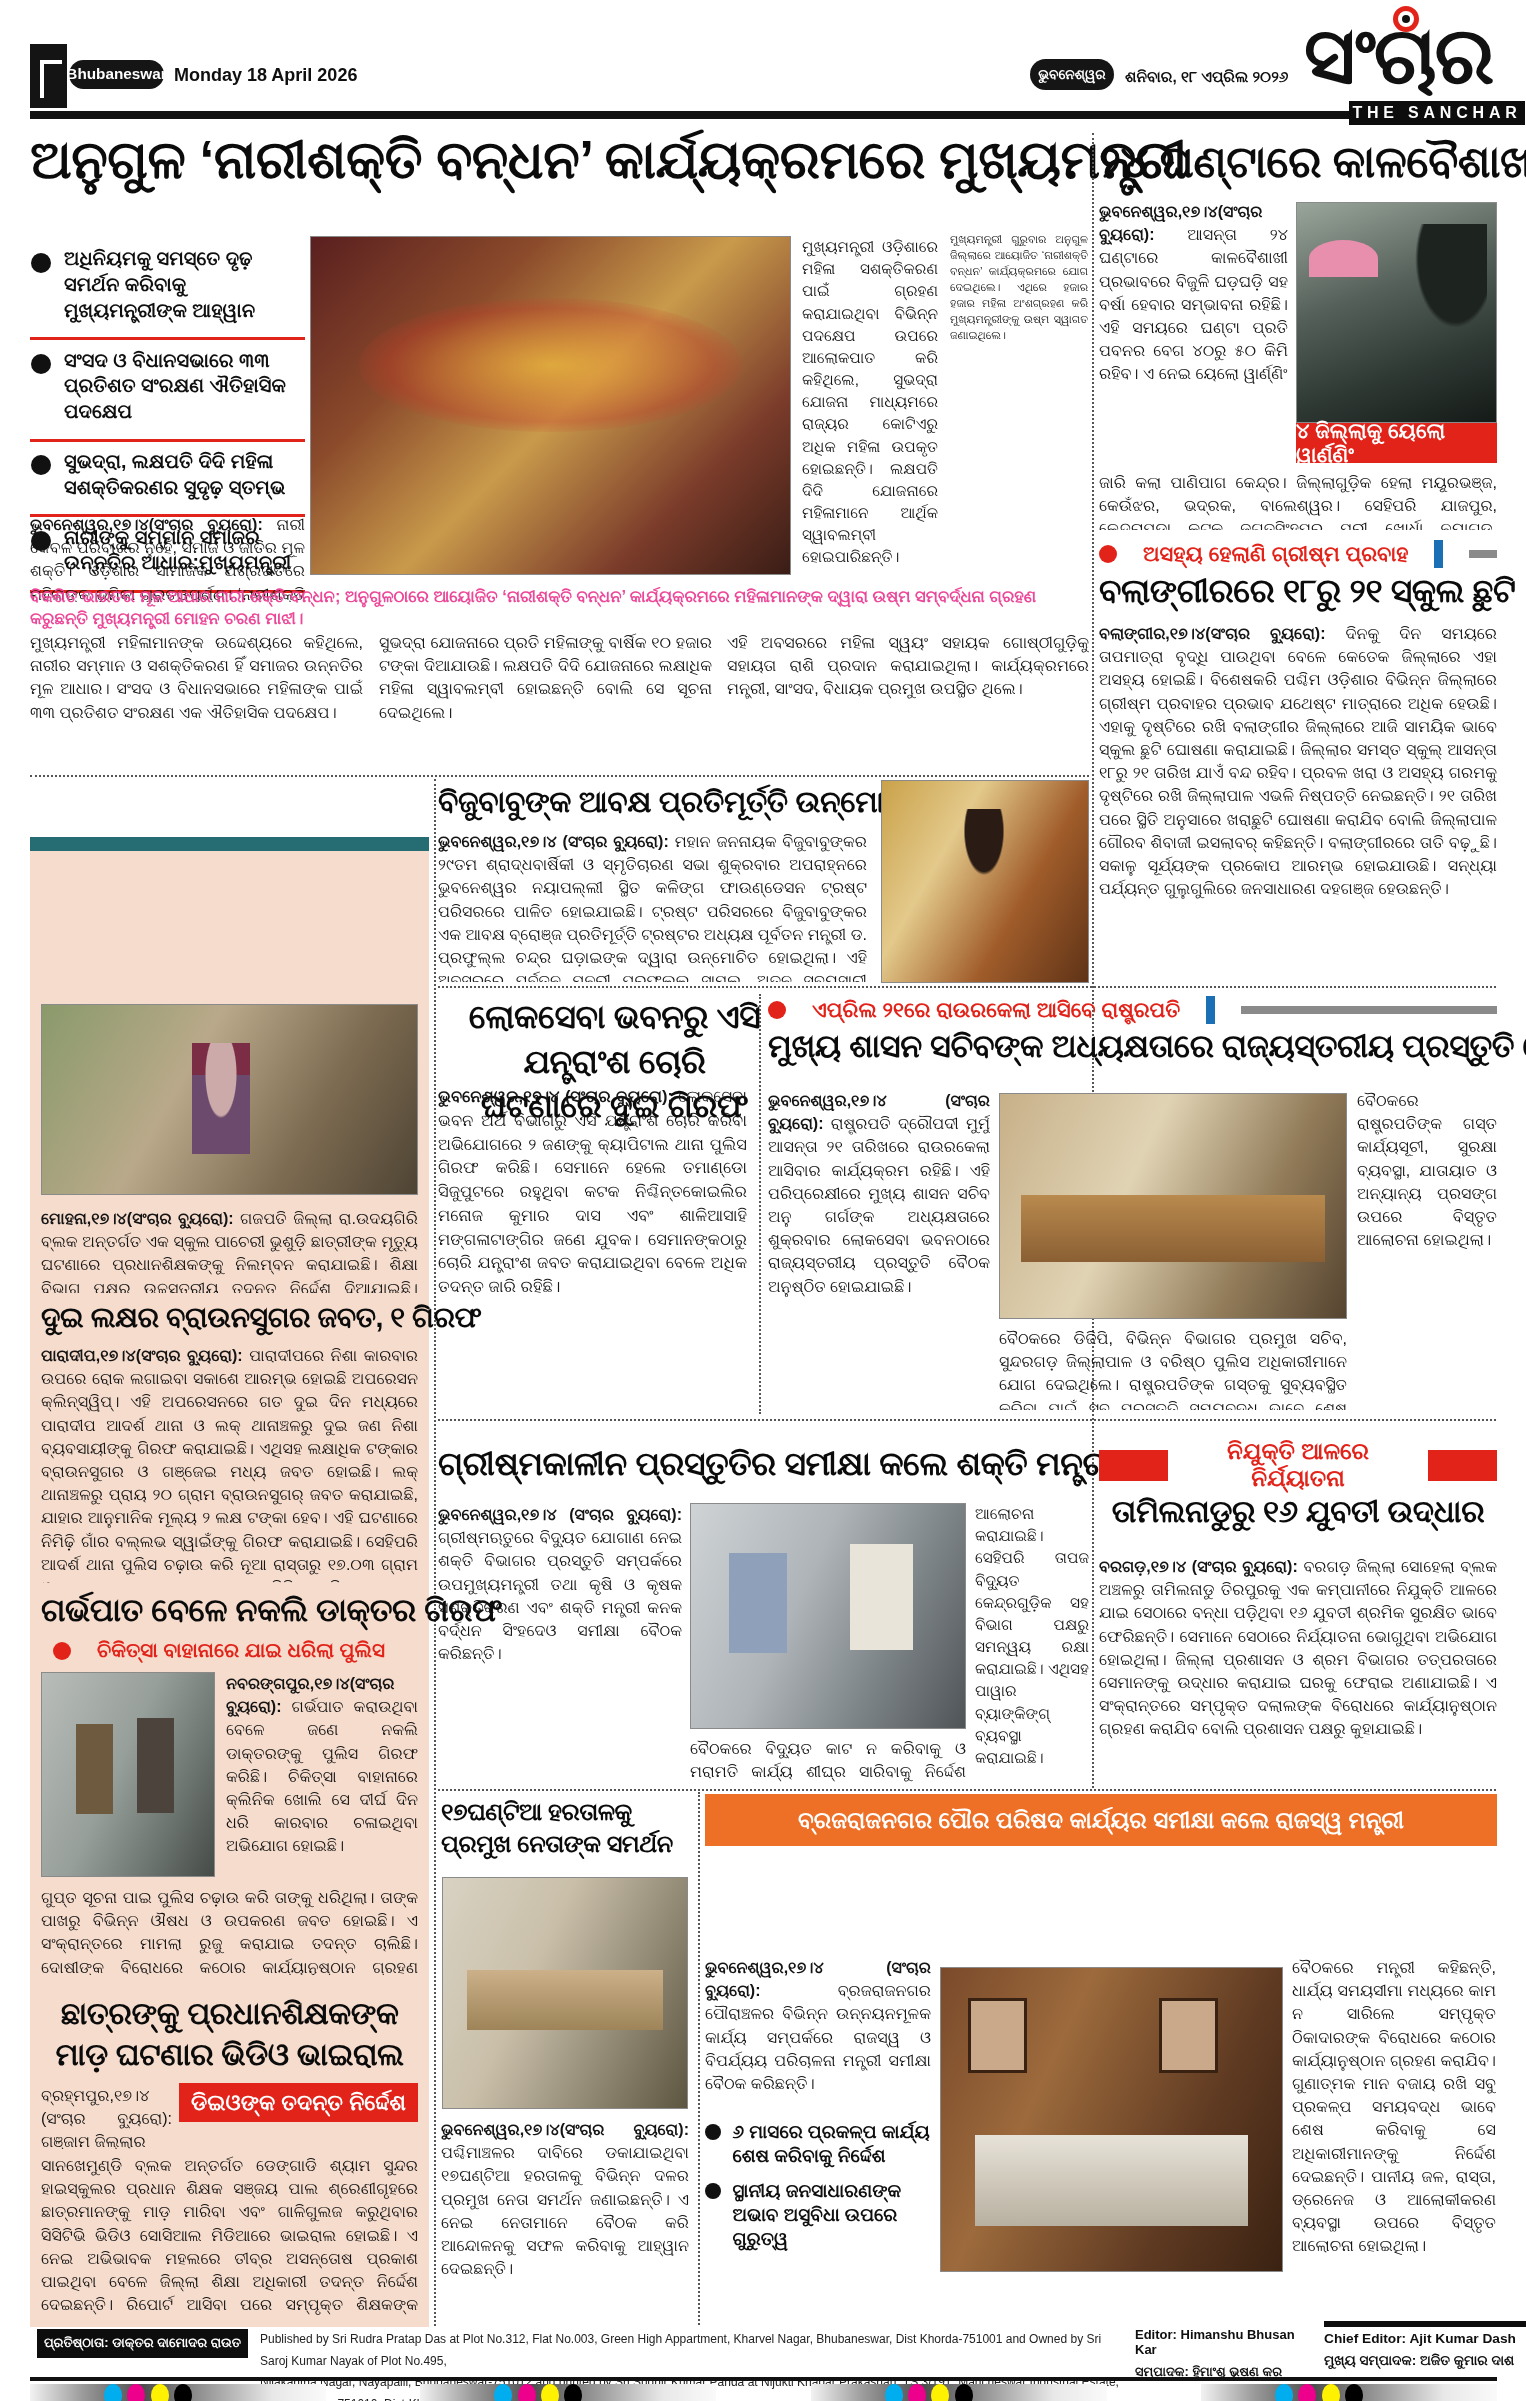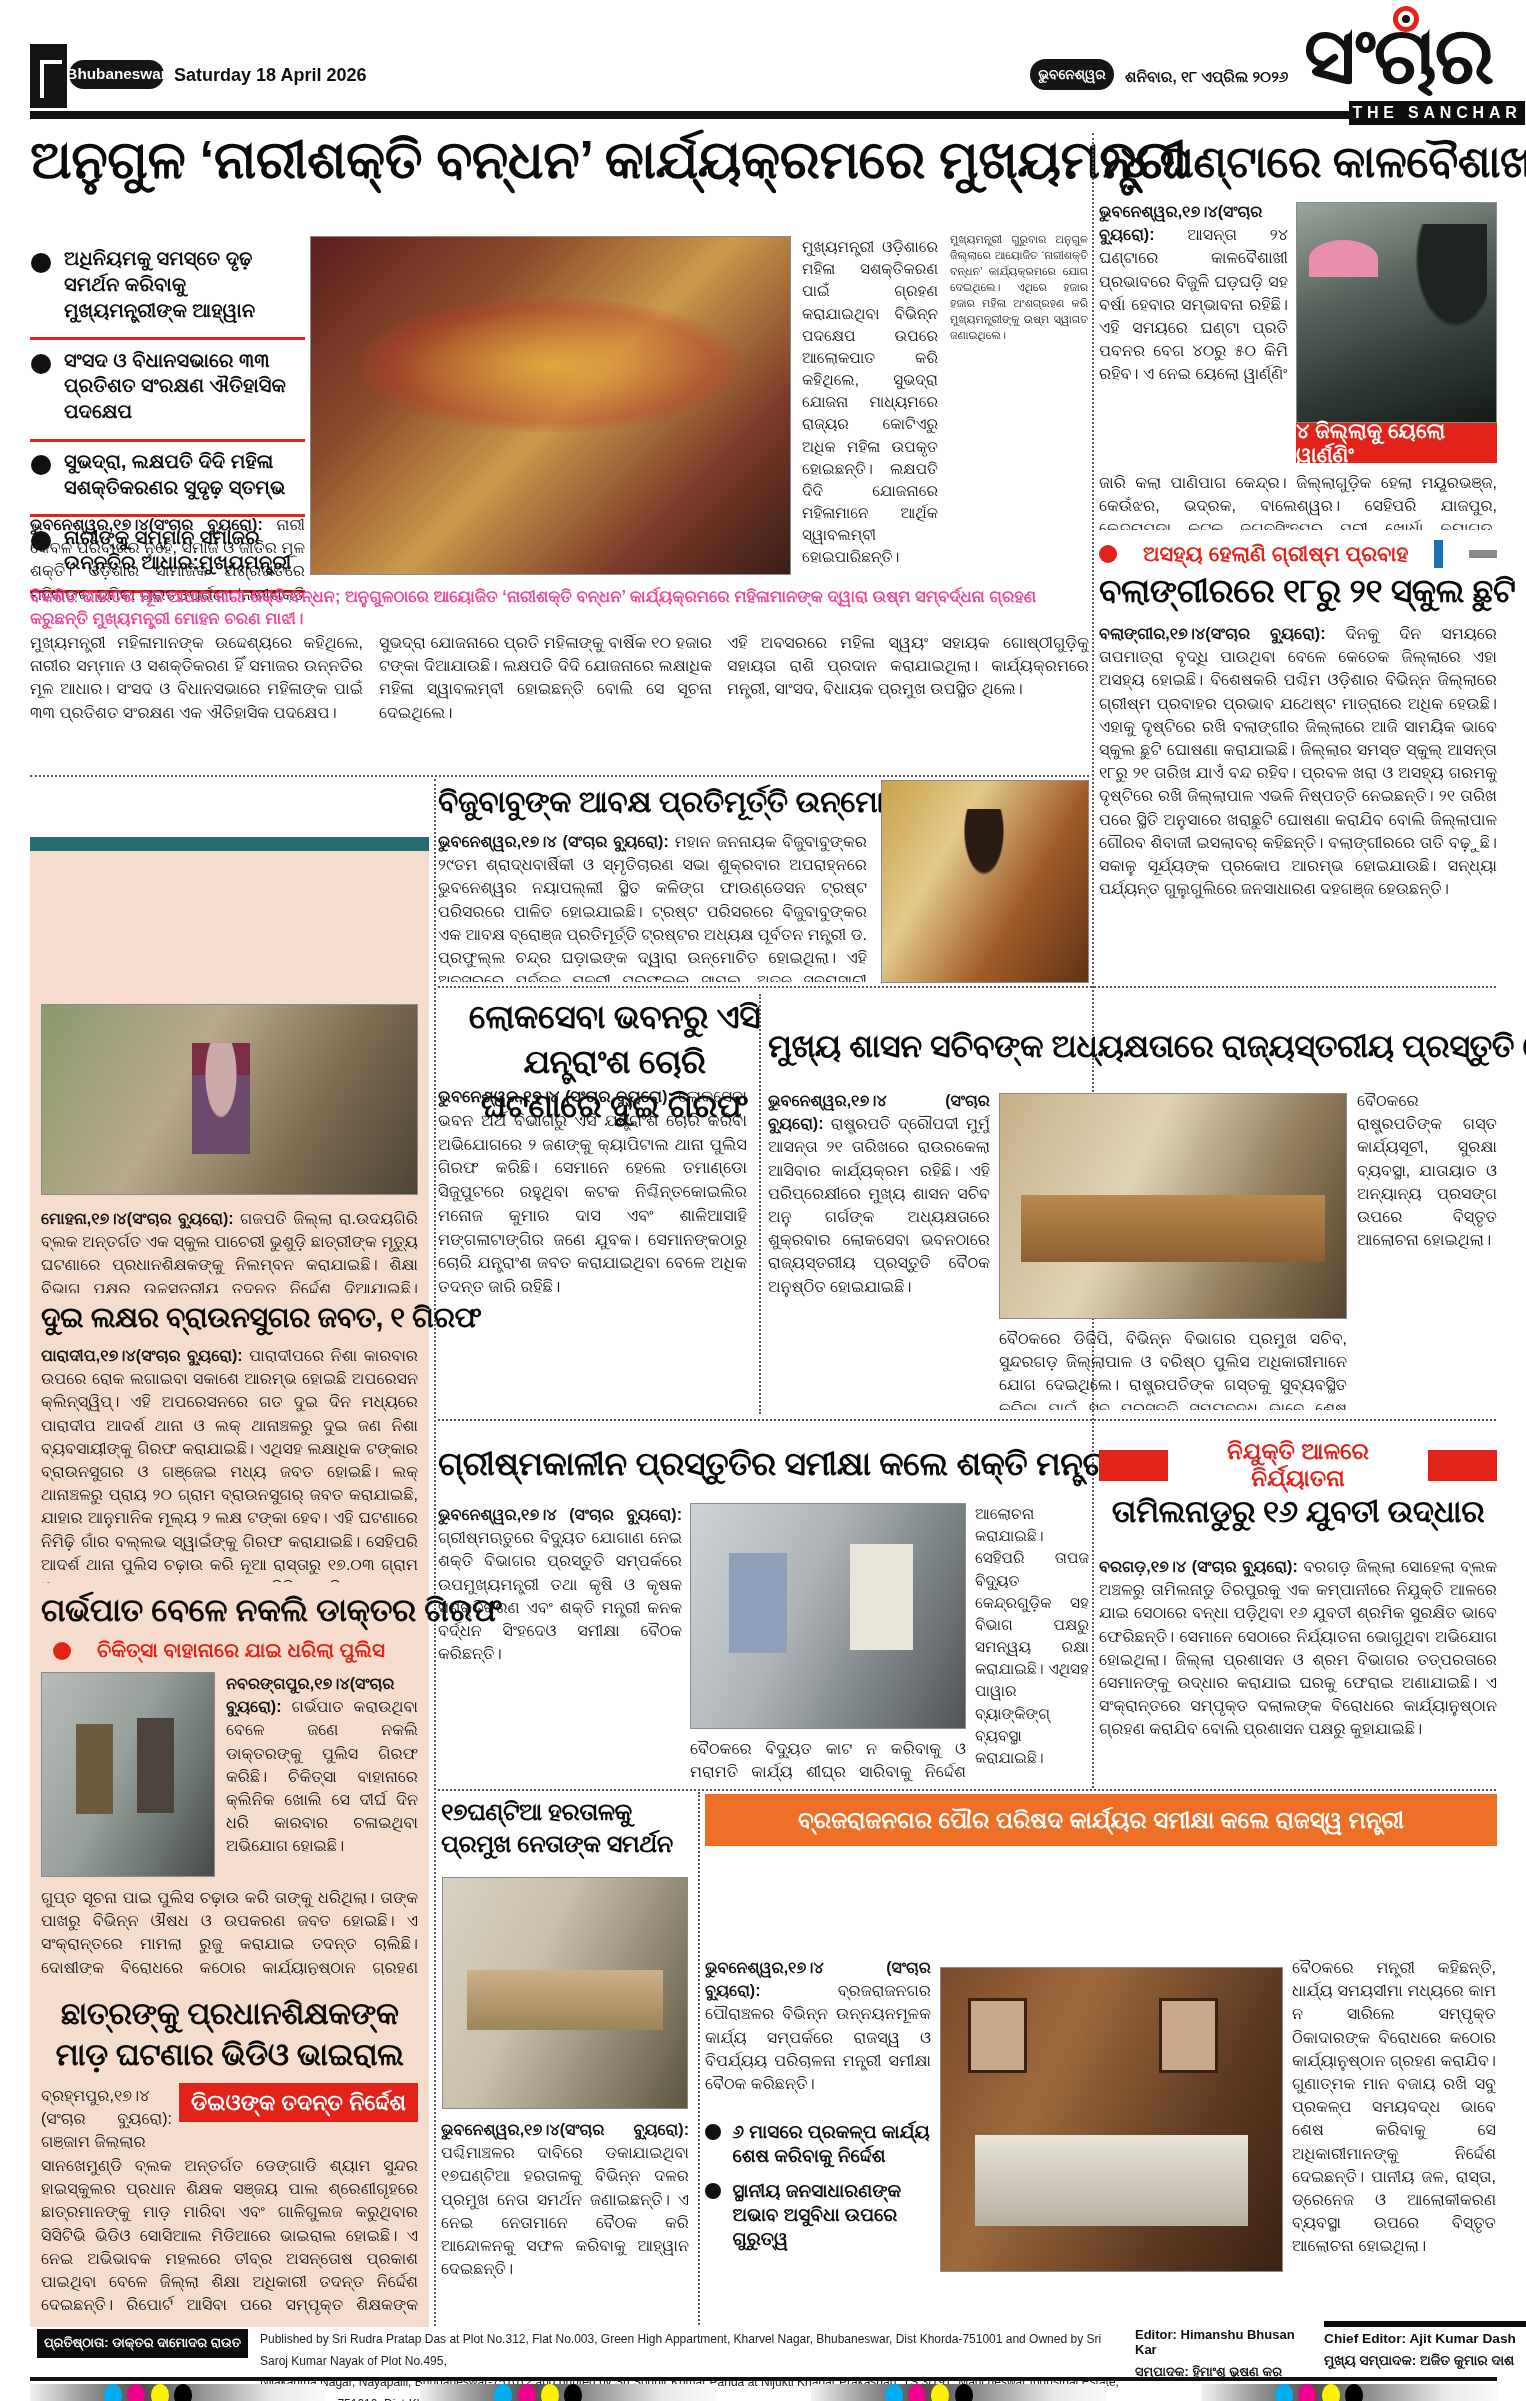--- a/index.html
+++ b/index.html
@@ -29,21 +29,21 @@
 </style>
 </head>
 <body>
 
 <div class="page">
 
   <div class="abs" style="left:30px;top:44px;width:37px;height:64px;background:#141414;">
     <div style="position:absolute;left:9.5px;top:16px;width:18px;height:34px;border-left:4.8px solid #fff;border-top:4.8px solid #fff;"></div>
   </div>
   <div class="abs pill" style="left:69px;top:60px;width:95px;height:28.5px;font-size:15.3px;">Bhubaneswar</div>
-  <div class="abs" style="left:174px;top:65px;font-size:18px;font-weight:800;">Saturday 18 April 2026</div>
+  <div class="abs" style="left:174px;top:65px;font-size:18px;font-weight:800;">Monday 18 April 2026</div>
 
   <div class="abs pill" style="left:1030px;top:59px;width:84px;height:31px;font-size:13.7px;">ଭୁବନେଶ୍ୱର</div>
   <div class="abs" style="left:1125px;top:68px;font-size:15.3px;font-weight:700;">ଶନିବାର, ୧୮ ଏପ୍ରିଲ ୨୦୨୬</div>
 
   <div class="abs" style="left:30px;top:111px;width:1467px;height:8.4px;background:#111;"></div>
 
   <div class="abs" style="left:1304px;top:9.5px;width:222px;height:100px;">
     <div style="font-size:79px;font-weight:900;letter-spacing:-2.1px;color:#111;text-shadow:1.6px 1.6px 0 #fff,-1.6px -1.6px 0 #fff;">ସଂଚାର</div>
     <div style="position:absolute;left:89px;top:-3.2px;width:16px;height:16px;border:5.8px solid #e2231a;border-radius:50%;background:#fff;">
       <div style="position:absolute;left:3.7px;top:3.7px;width:8.4px;height:8.4px;border-radius:50%;background:#111;"></div>
@@ -147,20 +147,26 @@
 
   <div class="abs dotted-h" style="left:438px;top:986px;width:1058px;"></div>
 
   <div class="abs hl center" style="left:460px;top:995px;width:309px;font-size:33px;line-height:1.35;">ଲୋକସେବା ଭବନରୁ ଏସି ଯନ୍ତ୍ରାଂଶ ଚୋରି ଘଟଣାରେ ଦୁଇ ଗିରଫ</div>
   <div class="abs body-txt" style="left:438px;top:1085px;width:309px;height:327px;overflow:hidden;font-size:16.4px;">
     <b>ଭୁବନେଶ୍ୱର,୧୭।୪ (ସଂଚାର ବ୍ୟୁରୋ):</b> <span>ଲୋକସେବା ଭବନ ଅର୍ଥ ବିଭାଗରୁ ଏସି ଯନ୍ତ୍ରାଂଶ ଚୋରି କରିବା ଅଭିଯୋଗରେ ୨ ଜଣଙ୍କୁ କ୍ୟାପିଟାଲ ଥାନା ପୁଲିସ ଗିରଫ କରିଛି। ସେମାନେ ହେଲେ ତମାଣ୍ଡୋ ସିଜୁପୁଟରେ ରହୁଥିବା କଟକ ନିଶ୍ଚିନ୍ତକୋଇଲିର ମନୋଜ କୁମାର ଦାସ ଏବଂ ଶାଳିଆସାହି ମଙ୍ଗଳାଟାଙ୍ଗିର ଜଣେ ଯୁବକ। ସେମାନଙ୍କଠାରୁ ଚୋରି ଯନ୍ତ୍ରାଂଶ ଜବତ କରାଯାଇଥିବା ବେଳେ ଅଧିକ ତଦନ୍ତ ଜାରି ରହିଛି।</span>
   </div>
 
   <div class="abs dotted-v" style="left:759px;top:994px;height:420px;"></div>
 
+  <div class="abs kicker" style="left:768px;top:996px;width:729px;font-size:21px;">
+    <span class="kdot"></span>
+    <span>ଏପ୍ରିଲ ୨୧ରେ ରାଉରକେଲା ଆସିବେ ରାଷ୍ଟ୍ରପତି</span>
+    <span class="rule-blue"></span>
+    <span class="rule-gray"></span>
+  </div>
   <div class="abs hl" style="left:768px;top:1027px;width:729px;font-size:32px;white-space:nowrap;">ମୁଖ୍ୟ ଶାସନ ସଚିବଙ୍କ ଅଧ୍ୟକ୍ଷତାରେ ରାଜ୍ୟସ୍ତରୀୟ ପ୍ରସ୍ତୁତି ବୈଠକ</div>
   <div class="abs body-txt" style="left:768px;top:1089px;width:222px;height:323px;overflow:hidden;">
     <b>ଭୁବନେଶ୍ୱର,୧୭।୪ (ସଂଚାର ବ୍ୟୁରୋ):</b> <span>ରାଷ୍ଟ୍ରପତି ଦ୍ରୌପଦୀ ମୁର୍ମୁ ଆସନ୍ତା ୨୧ ତାରିଖରେ ରାଉରକେଲା ଆସିବାର କାର୍ଯ୍ୟକ୍ରମ ରହିଛି। ଏହି ପରିପ୍ରେକ୍ଷୀରେ ମୁଖ୍ୟ ଶାସନ ସଚିବ ଅନୁ ଗର୍ଗଙ୍କ ଅଧ୍ୟକ୍ଷତାରେ ଶୁକ୍ରବାର ଲୋକସେବା ଭବନଠାରେ ରାଜ୍ୟସ୍ତରୀୟ ପ୍ରସ୍ତୁତି ବୈଠକ ଅନୁଷ୍ଠିତ ହୋଇଯାଇଛି।</span>
   </div>
   <div class="abs photo" style="left:999px;top:1093px;width:348px;height:226px;background:linear-gradient(115deg,#c7b089,#e0d3b4 38%,#907a58 72%,#554430);">
     <div style="position:absolute;left:6%;top:45%;width:88%;height:30%;background:linear-gradient(#b98a4e,#8a5f33);"></div>
   </div>
   <div class="abs body-txt" style="left:1357px;top:1089px;width:140px;height:323px;overflow:hidden;">ବୈଠକରେ ରାଷ୍ଟ୍ରପତିଙ୍କ ଗସ୍ତ କାର୍ଯ୍ୟସୂଚୀ, ସୁରକ୍ଷା ବ୍ୟବସ୍ଥା, ଯାତାୟାତ ଓ ଅନ୍ୟାନ୍ୟ ପ୍ରସଙ୍ଗ ଉପରେ ବିସ୍ତୃତ ଆଲୋଚନା ହୋଇଥିଲା।</div>
   <div class="abs body-txt" style="left:999px;top:1327px;width:348px;height:83px;overflow:hidden;">ବୈଠକରେ ଡିଜିପି, ବିଭିନ୍ନ ବିଭାଗର ପ୍ରମୁଖ ସଚିବ, ସୁନ୍ଦରଗଡ଼ ଜିଲ୍ଲାପାଳ ଓ ବରିଷ୍ଠ ପୁଲିସ ଅଧିକାରୀମାନେ ଯୋଗ ଦେଇଥିଲେ। ରାଷ୍ଟ୍ରପତିଙ୍କ ଗସ୍ତକୁ ସୁବ୍ୟବସ୍ଥିତ କରିବା ପାଇଁ ସବୁ ପ୍ରସ୍ତୁତି ସମୟବଦ୍ଧ ଭାବେ ଶେଷ କରିବାକୁ ନିର୍ଦ୍ଦେଶ ଦିଆଯାଇଛି।</div>
 

